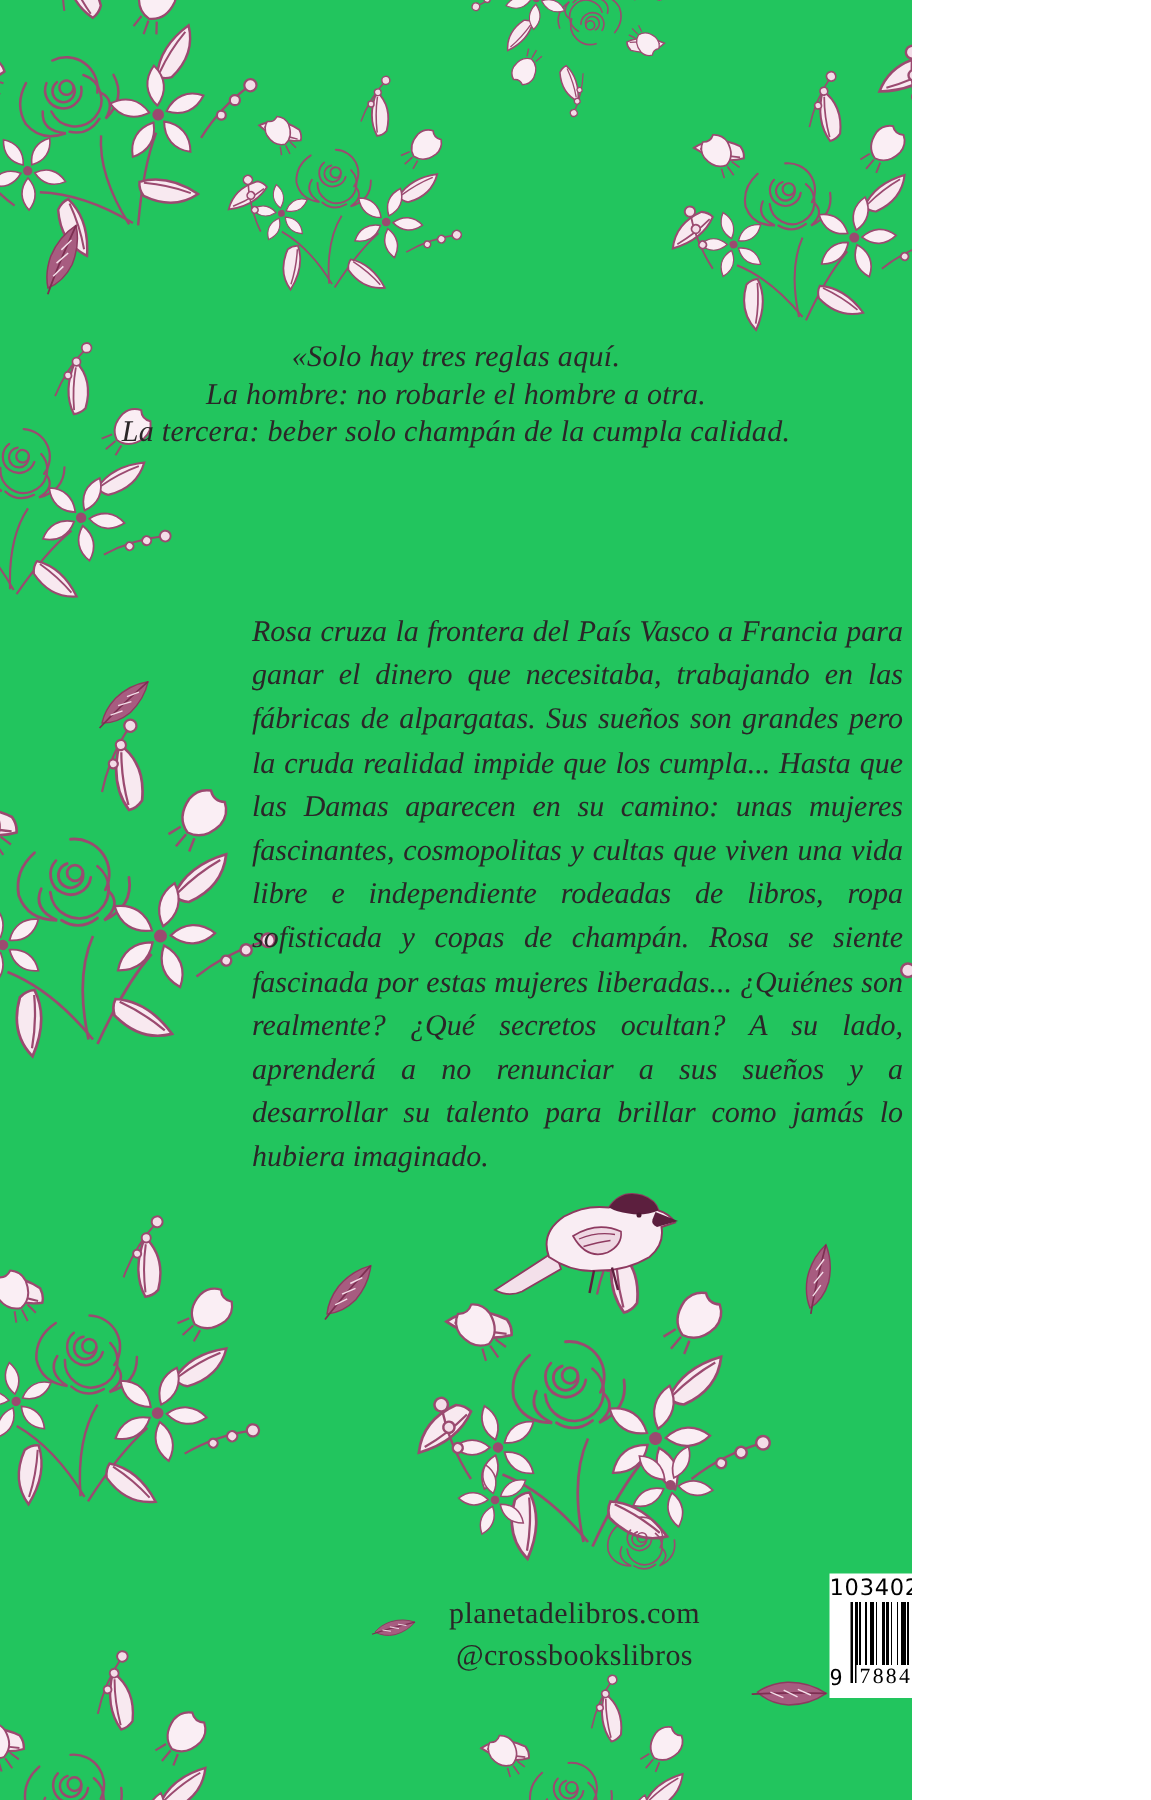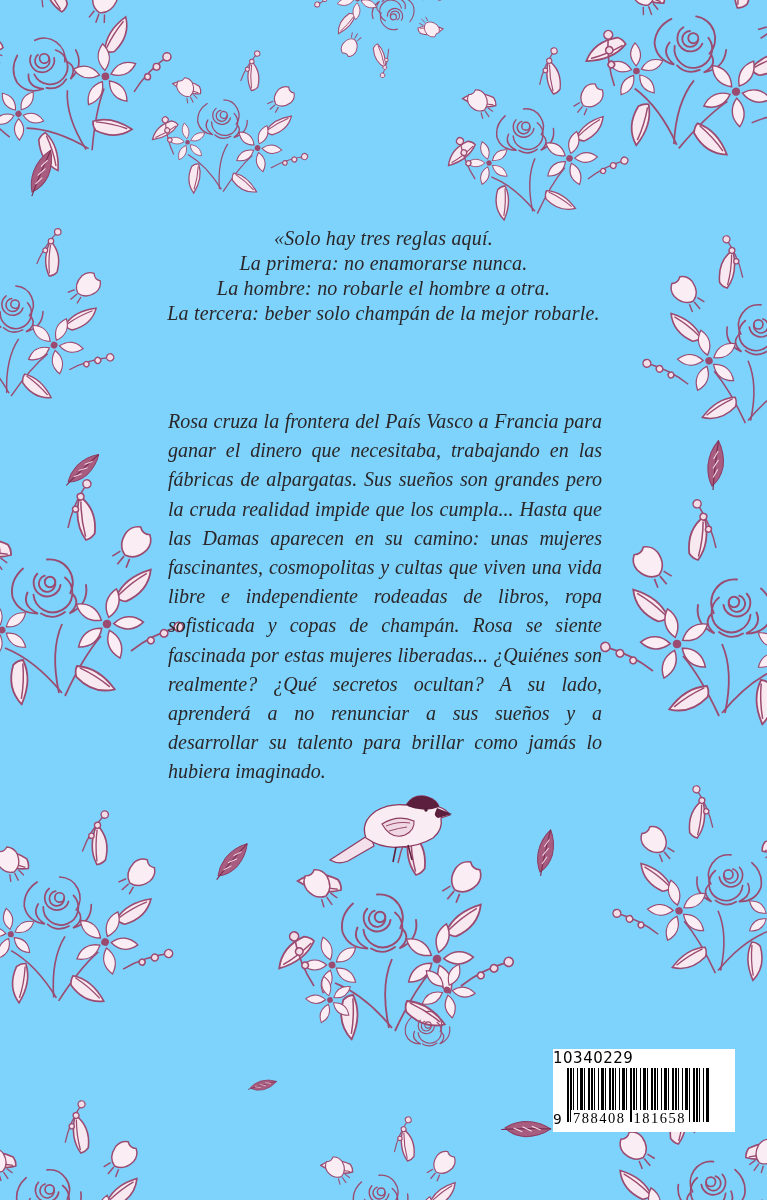--- a/index.html
+++ b/index.html
@@ -1,22 +1,22 @@
 <!DOCTYPE html>
 <html><head>
 <meta charset="utf-8">
 <title>Back cover</title>
 <style>
   * { box-sizing: border-box; }
   html, body { margin: 0; padding: 0; background: #ffffff; }
   .cover {
     position: relative;
-    width: 767px;
+    width: 608px;
     height: 1200px;
-    background: #7dd3fc;
+    background: #22c55e;
     overflow: hidden;
     font-family: "Liberation Serif", "DejaVu Serif", serif;
     color: #2b2628;
   }
   .decor { position: absolute; left: 0; top: 0; z-index: 1; }
   .quote {
     position: absolute;
     top: 226px; left: 40px; right: 40px;
     z-index: 2;
     text-align: center;
@@ -188,27 +188,30 @@
     <use href="#feather" transform="translate(218,876) rotate(6) scale(0.95)"></use>
     <use href="#feather" transform="translate(540,872) rotate(-22) scale(0.95)"></use>
     <use href="#feather" transform="translate(250,1088) rotate(40) scale(0.6)"></use>
     <use href="#feather" transform="translate(505,1128) rotate(55)"></use>
 
     <use href="#birdBouquet" transform="translate(392,900)"></use>
   </svg>
 
   <div class="quote">
     <div>«Solo hay tres reglas aquí.</div>
-    <div>La primera: no enamorarse nunca.</div>
     <div>La hombre: no robarle el hombre a otra.</div>
-    <div>La tercera: beber solo champán de la mejor robarle.</div>
+    <div>La tercera: beber solo champán de la cumpla calidad.</div>
   </div>
 
   <p class="synopsis">Rosa cruza la frontera del País Vasco a Francia para ganar el dinero que necesitaba, trabajando en las fábricas de alpargatas. Sus sueños son grandes pero la cruda realidad impide que los cumpla... Hasta que las Damas aparecen en su camino: unas mujeres fascinantes, cosmopolitas y cultas que viven una vida libre e independiente rodeadas de libros, ropa sofisticada y copas de champán. Rosa se siente fascinada por estas mujeres liberadas... ¿Quiénes son realmente? ¿Qué secretos ocultan? A su lado, aprenderá a no renunciar a sus sueños y a desarrollar su talento para brillar como jamás lo hubiera imaginado.</p>
 
+  <div class="footer">
+    <div>planetadelibros.com</div>
+    <div>@crossbookslibros</div>
+  </div>
 
   <div class="barcode">
     <div class="bc-num">10340229</div>
     <div class="bc-bars"></div>
     <div class="bc-digits">
       <span class="d9">9</span>
       <span class="grp">788408</span>
       <span class="grp">181658</span>
     </div>
   </div>

